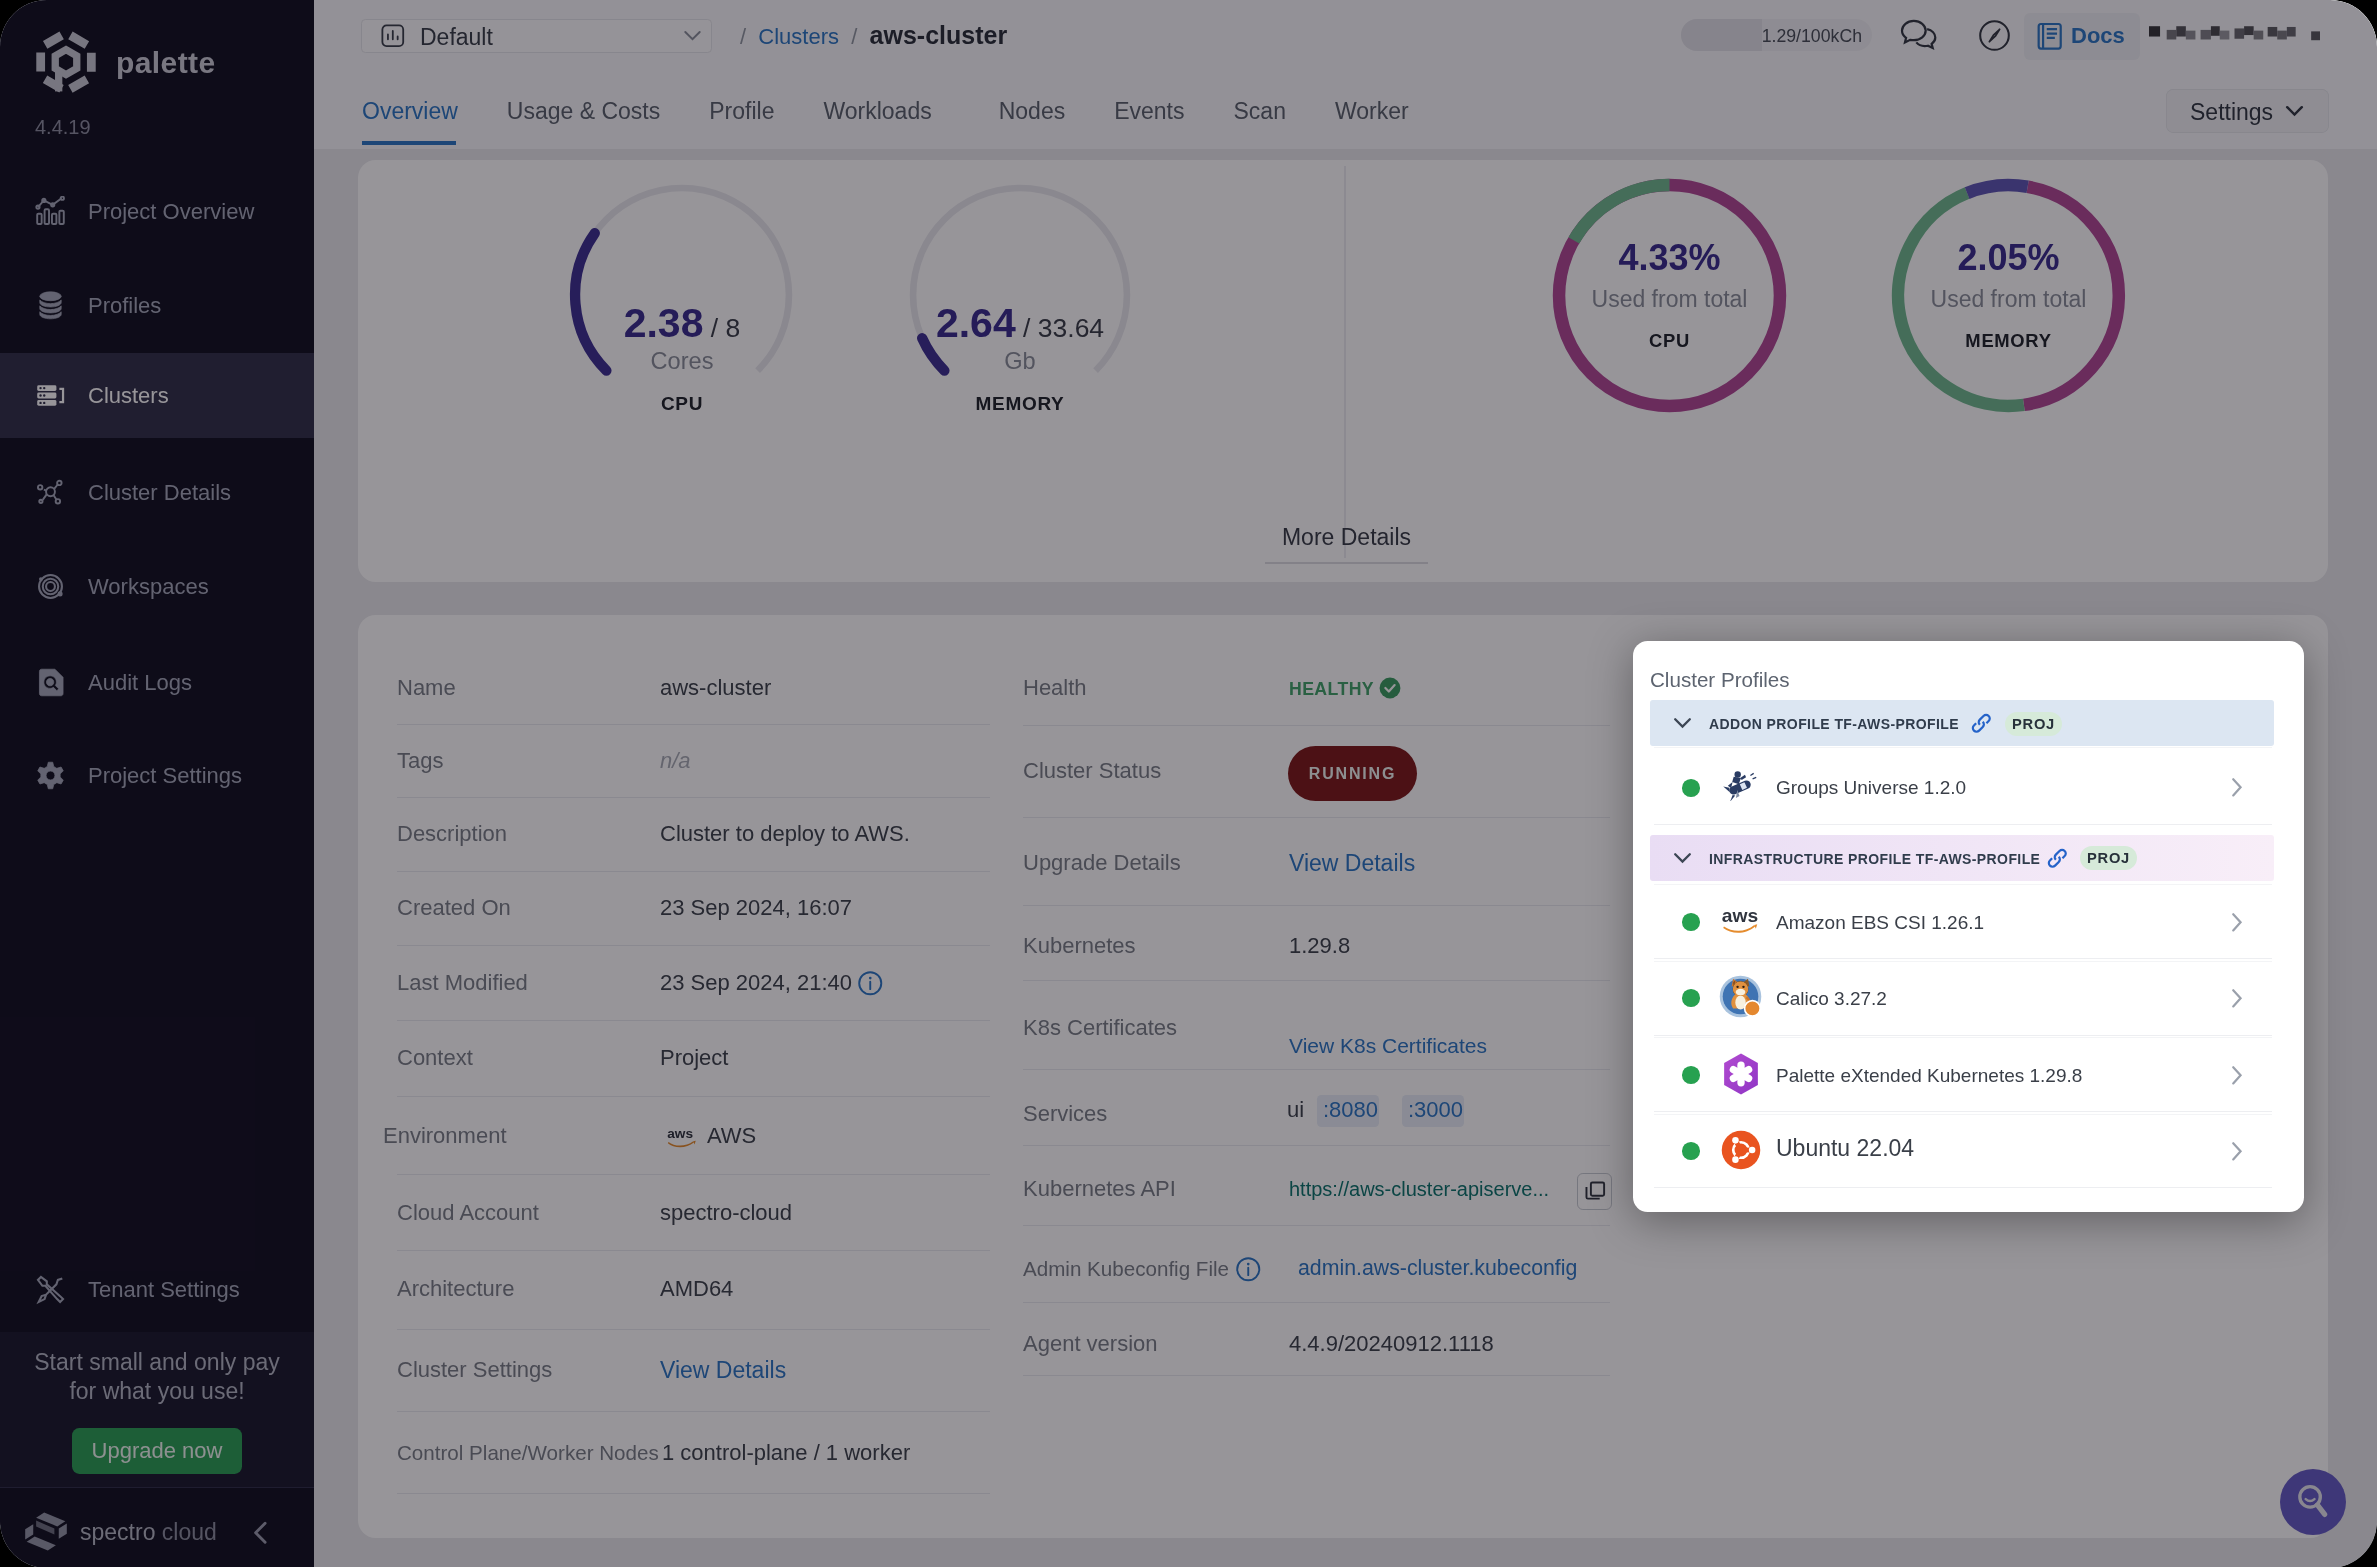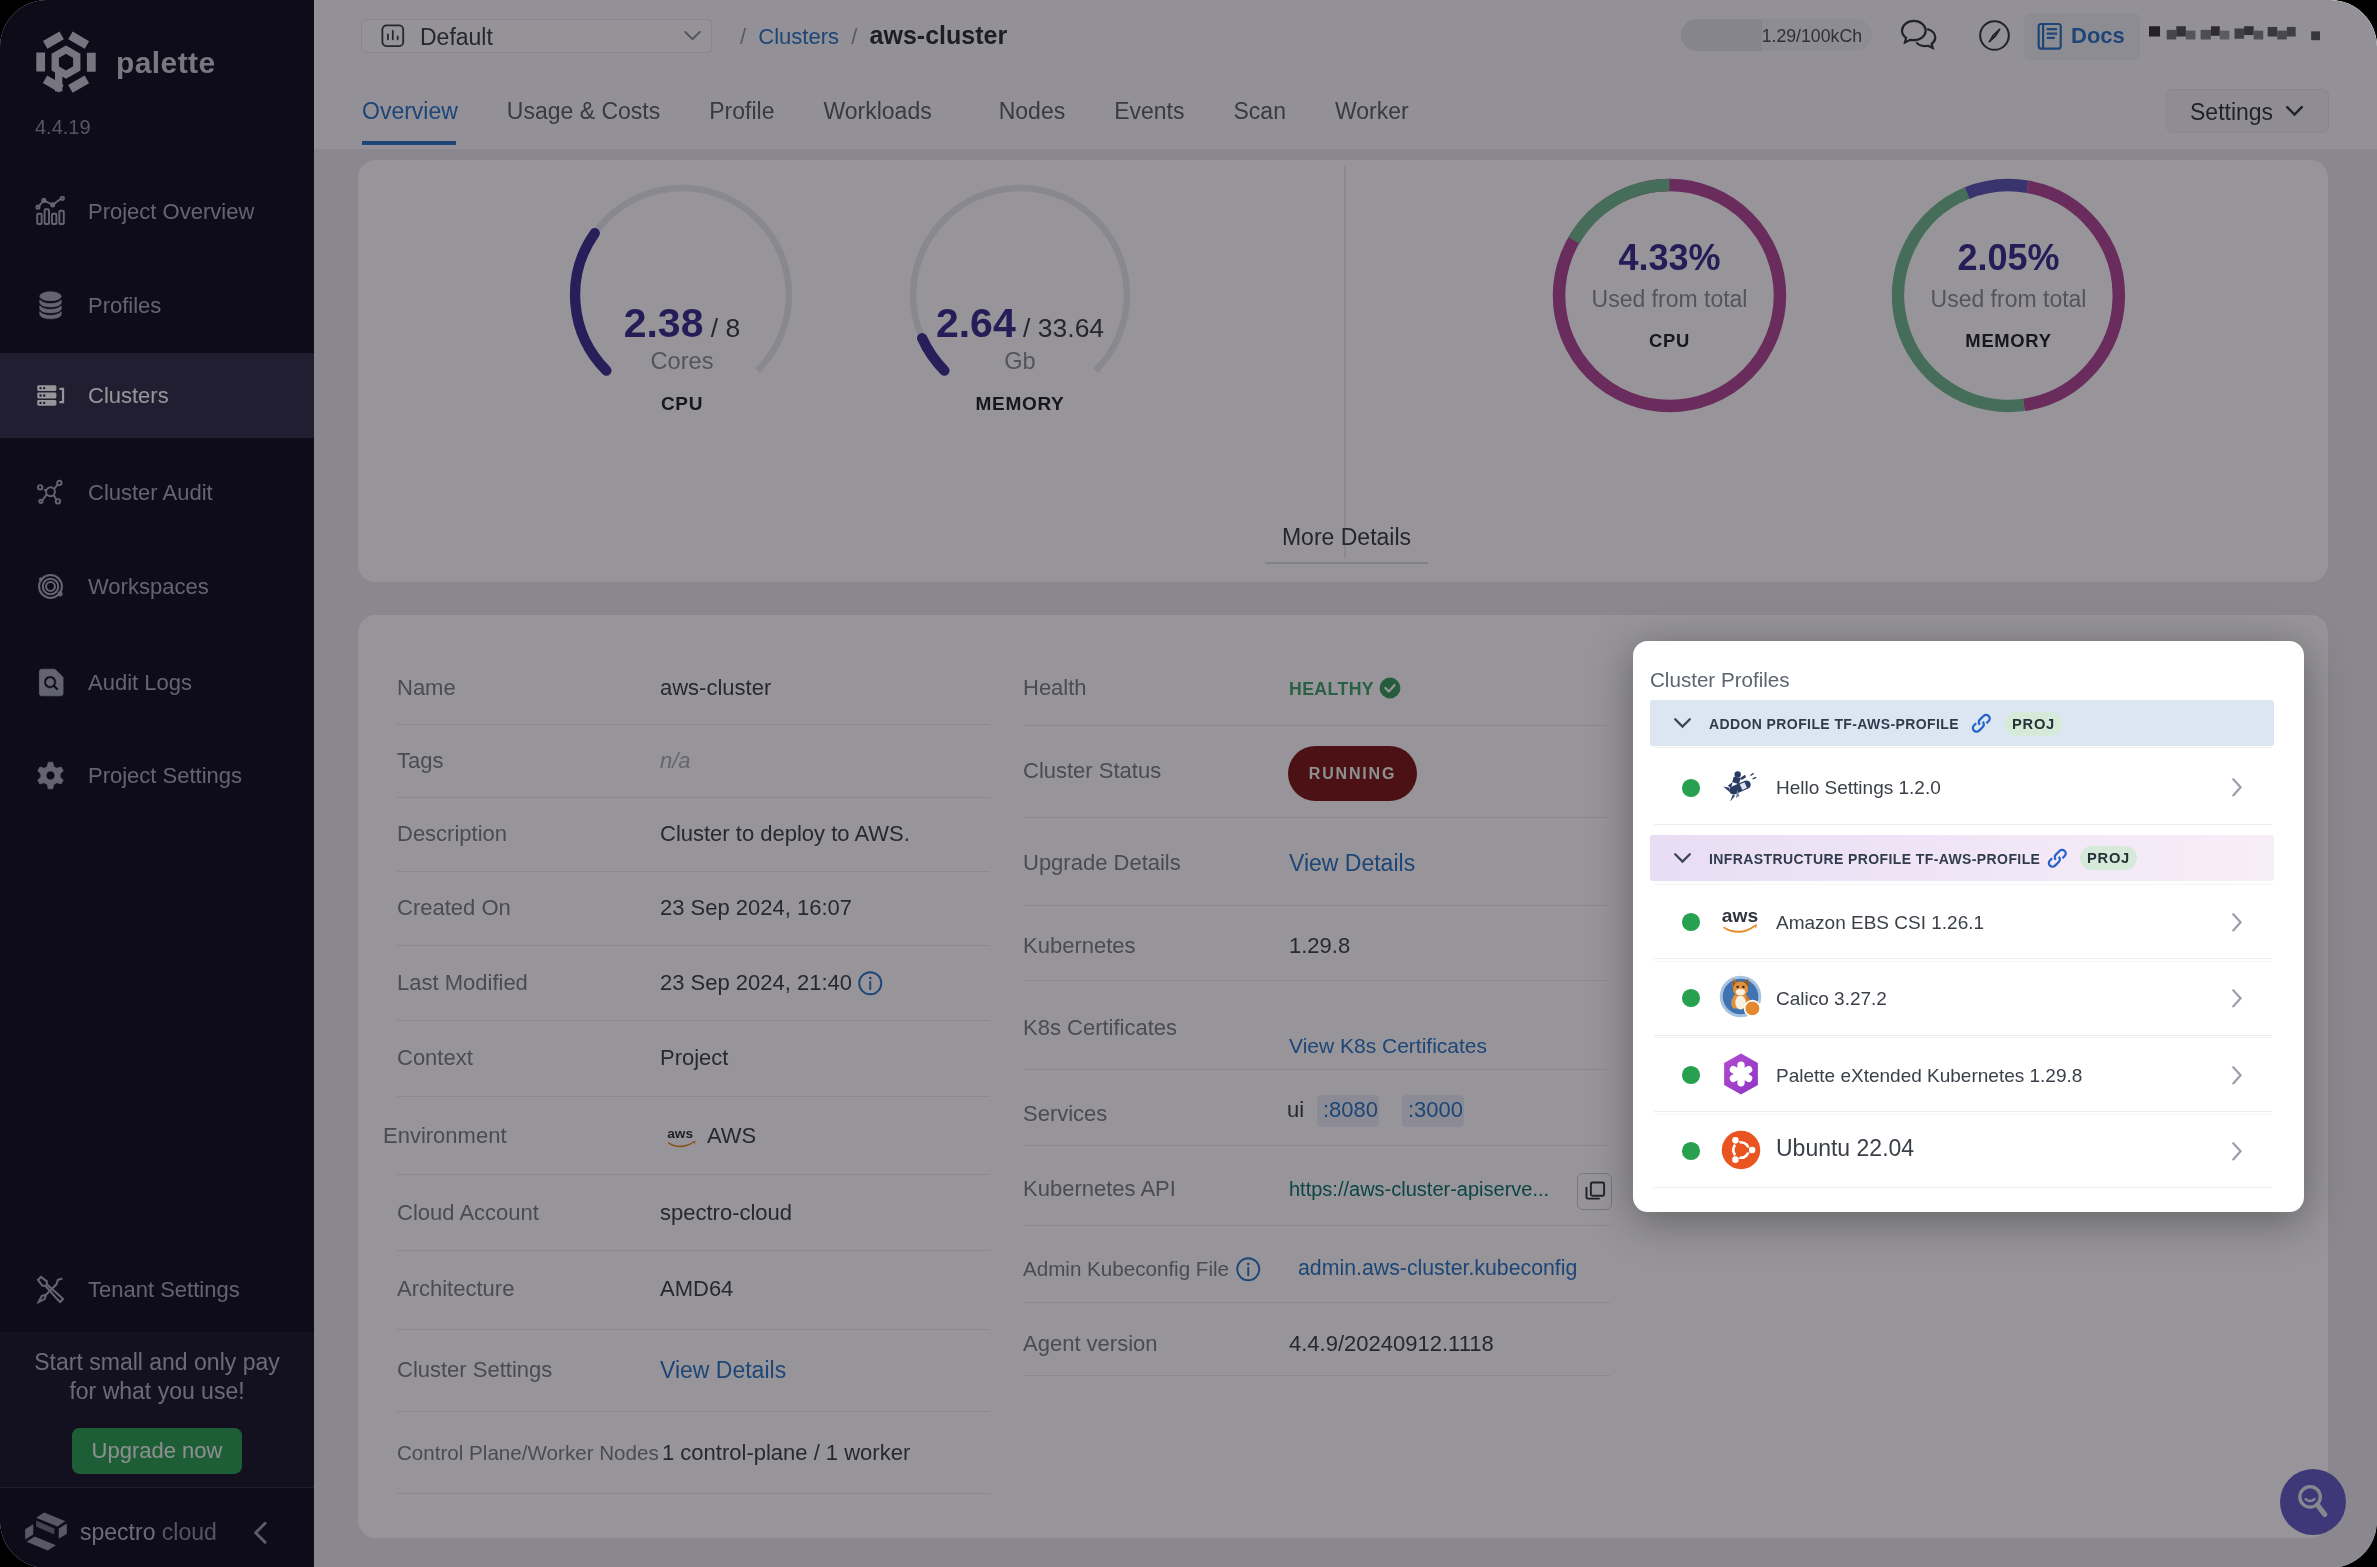--- a/index.html
+++ b/index.html
@@ -83,21 +83,21 @@
     </div>
     <div class="nav-item" style="top:450px;">
       <svg class="nic" viewBox="0 0 42 42" fill="none" stroke-width="2.6">
         <circle cx="21" cy="20" r="6"></circle>
         <circle cx="7" cy="14" r="3"></circle>
         <circle cx="33" cy="8" r="3"></circle>
         <circle cx="31" cy="33" r="3"></circle>
         <circle cx="8" cy="33" r="2.2"></circle>
         <path d="M12 17 L15.5 18.5 M26 16 L30.5 10.5 M25 24.5 L29 30.5 M15.8 23.5 L10.5 31"></path>
       </svg>
-      <span class="nlb">Cluster Audit</span>
+      <span class="nlb">Cluster Details</span>
     </div>
     <div class="nav-item" style="top:544px;">
       <svg class="nic" viewBox="0 0 42 42" fill="none" stroke-width="2.8">
         <circle cx="21" cy="21" r="6"></circle>
         <circle cx="21" cy="21" r="10.5"></circle>
         <circle cx="21" cy="21" r="15.5"></circle>
         <circle cx="34" cy="31" r="3.4" fill="#a6aabb" stroke="none"></circle>
         <circle cx="8" cy="11" r="2.6" fill="#a6aabb" stroke="none"></circle>
       </svg>
       <span class="nlb">Workspaces</span>
@@ -358,21 +358,21 @@
           <path d="M11 31 L4 38 L14 33 Z"></path>
         </g>
         <circle cx="21.5" cy="7.5" r="4.4"></circle>
         <path d="M16 10.5 L26 12.5 L23 21 L14 18 Z"></path>
         <path d="M14.5 18 L8 23 L12.5 26.5 Z"></path>
         <path d="M25 12.5 L31.5 8 L33 11.5 L27 15 Z"></path>
         <path d="M21 29 L19 40 L24 37 Z" fill="#7f8ca3"></path>
       </g>
       <path d="M39 9 L43.5 6 M42 13.5 L47 11.5" stroke="#2a3c63" stroke-width="1.7"></path>
     </svg>
-    <div class="abs" style="left:143px; top:136px; font-size:19px; color:#3a3f48;">Hello Settings 1.2.0</div>
+    <div class="abs" style="left:143px; top:136px; font-size:19px; color:#3a3f48;">Groups Universe 1.2.0</div>
     <svg class="abs" style="left:598px; top:136px;" width="11.8" height="20.6" viewBox="0 0 16 28" fill="none" stroke="#9aa0ab" stroke-width="3" stroke-linecap="round">
         <path d="M3 3 L13 14 L3 25"></path>
       </svg>
 
     <div class="abs" style="left:17px; top:194px; width:624px; height:46px; background:linear-gradient(90deg,#e9ddf4,#f8eef8); border-radius:2.9px;"></div>
     <svg class="abs" style="left:40px; top:211px;" width="19" height="12.5" viewBox="0 0 26 17" fill="none" stroke="#3c4654" stroke-width="3.2" stroke-linecap="round">
         <path d="M3 3 L13 13 L23 3"></path>
       </svg>
     <div class="abs" style="left:76px; top:210px; font-size:14px; font-weight:bold; letter-spacing:0.4px; color:#303c4c;">INFRASTRUCTURE PROFILE TF-AWS-PROFILE</div>
     <svg class="abs" style="left:414px; top:207px;" width="20.6" height="20.6" viewBox="0 0 28 28" fill="none" stroke="#2563c9" stroke-width="3">

